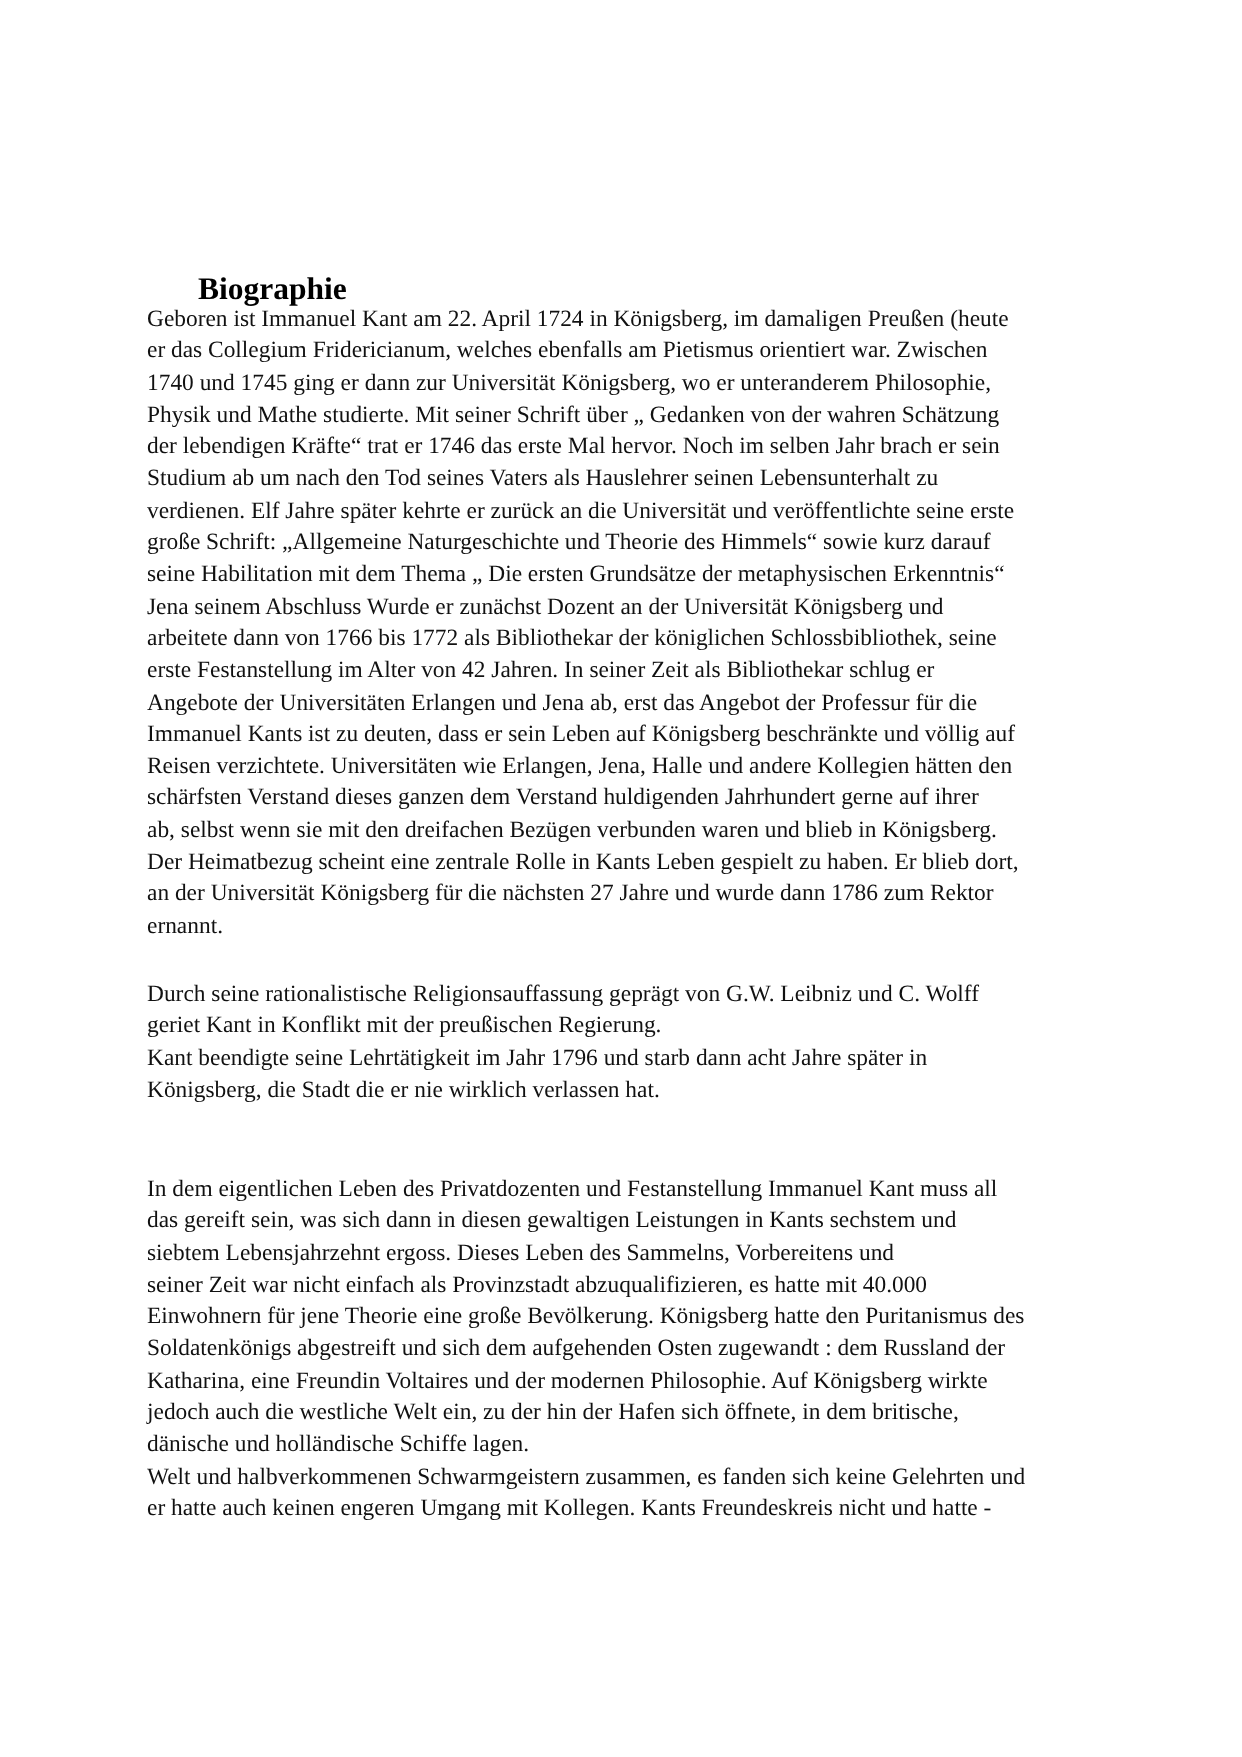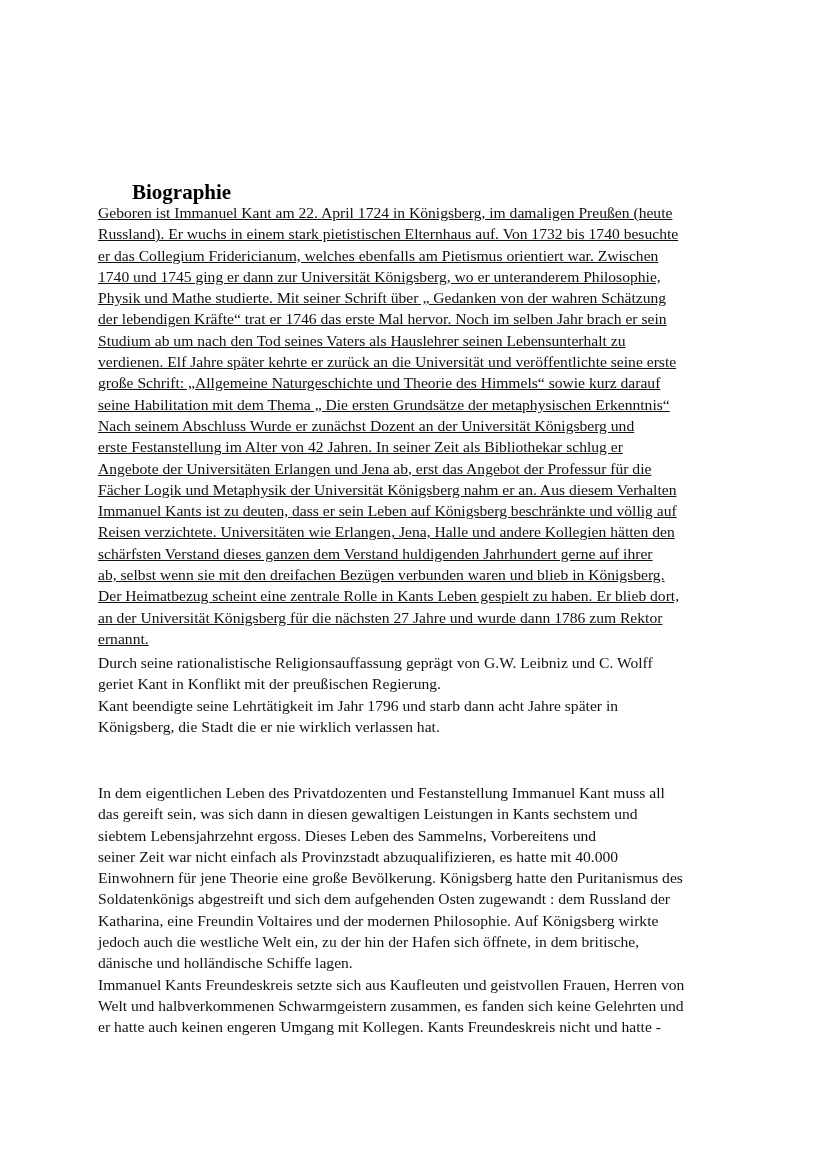--- a/index.html
+++ b/index.html
@@ -10,45 +10,44 @@
     font-family: "Liberation Serif", serif; font-weight: bold; font-size: 21px;
     text-decoration-thickness: 2px; text-underline-offset: 3px;
     color: #000; margin: 18px;
   }
   .para {
     position: absolute; left: 0; width: 640px;
     font-family: "Liberation Serif", serif; font-size: 15.6px; line-height: 21.3px;
     color: #111; margin: 0;
   }
   .line { display: block; white-space: nowrap; }
-  #p1 { top: 202px; text-decoration: underline; }
+  #p1 { top: 202px; }
   #p2 { top: 652px; }
   #p3 { top: 782px; }
 </style>
 </head>
 <body>
 
 <div class="page">
   <h1 class="heading">Biographie</h1>
 
   <p class="para" id="p1">
       <span class="line">Geboren ist Immanuel Kant am 22. April 1724 in Königsberg, im damaligen Preußen (heute</span>
-      <span class="line">Russland). Er wuchs in einem stark pietistischen Elternhaus auf. Von 1732 bis 1740 besuchte</span>
       <span class="line">er das Collegium Fridericianum, welches ebenfalls am Pietismus orientiert war. Zwischen</span>
       <span class="line">1740 und 1745 ging er dann zur Universität Königsberg, wo er unteranderem Philosophie,</span>
       <span class="line">Physik und Mathe studierte. Mit seiner Schrift über „ Gedanken von der wahren Schätzung</span>
       <span class="line">der lebendigen Kräfte“ trat er 1746 das erste Mal hervor. Noch im selben Jahr brach er sein</span>
       <span class="line">Studium ab um nach den Tod seines Vaters als Hauslehrer seinen Lebensunterhalt zu</span>
       <span class="line">verdienen. Elf Jahre später kehrte er zurück an die Universität und veröffentlichte seine erste</span>
       <span class="line">große Schrift: „Allgemeine Naturgeschichte und Theorie des Himmels“ sowie kurz darauf</span>
       <span class="line">seine Habilitation mit dem Thema „ Die ersten Grundsätze der metaphysischen Erkenntnis“</span>
-      <span class="line">Nach seinem Abschluss Wurde er zunächst Dozent an der Universität Königsberg und</span>
+      <span class="line">Jena seinem Abschluss Wurde er zunächst Dozent an der Universität Königsberg und</span>
+      <span class="line">arbeitete dann von 1766 bis 1772 als Bibliothekar der königlichen Schlossbibliothek, seine</span>
       <span class="line">erste Festanstellung im Alter von 42 Jahren. In seiner Zeit als Bibliothekar schlug er</span>
       <span class="line">Angebote der Universitäten Erlangen und Jena ab, erst das Angebot der Professur für die</span>
-      <span class="line">Fächer Logik und Metaphysik der Universität Königsberg nahm er an. Aus diesem Verhalten</span>
       <span class="line">Immanuel Kants ist zu deuten, dass er sein Leben auf Königsberg beschränkte und völlig auf</span>
       <span class="line">Reisen verzichtete. Universitäten wie Erlangen, Jena, Halle und andere Kollegien hätten den</span>
       <span class="line">schärfsten Verstand dieses ganzen dem Verstand huldigenden Jahrhundert gerne auf ihrer</span>
       <span class="line">ab, selbst wenn sie mit den dreifachen Bezügen verbunden waren und blieb in Königsberg.</span>
       <span class="line">Der Heimatbezug scheint eine zentrale Rolle in Kants Leben gespielt zu haben. Er blieb dort,</span>
       <span class="line">an der Universität Königsberg für die nächsten 27 Jahre und wurde dann 1786 zum Rektor</span>
       <span class="line">ernannt.</span>
     </p>
   <p class="para" id="p2">
       <span class="line">Durch seine rationalistische Religionsauffassung geprägt von  G.W. Leibniz und C. Wolff</span>
@@ -59,17 +58,16 @@
   <p class="para" id="p3">
       <span class="line">In dem eigentlichen Leben des Privatdozenten und Festanstellung Immanuel Kant muss all</span>
       <span class="line">das gereift sein, was sich dann in diesen gewaltigen Leistungen in Kants sechstem und</span>
       <span class="line">siebtem Lebensjahrzehnt ergoss. Dieses Leben des Sammelns, Vorbereitens und</span>
       <span class="line">seiner Zeit war nicht einfach als Provinzstadt abzuqualifizieren, es hatte mit 40.000</span>
       <span class="line">Einwohnern für jene Theorie eine große Bevölkerung. Königsberg hatte den Puritanismus des</span>
       <span class="line">Soldatenkönigs abgestreift und sich dem aufgehenden Osten zugewandt : dem Russland der</span>
       <span class="line">Katharina, eine Freundin Voltaires und der modernen Philosophie. Auf Königsberg wirkte</span>
       <span class="line">jedoch auch die westliche Welt ein, zu der hin der Hafen sich öffnete, in dem britische,</span>
       <span class="line">dänische und holländische Schiffe lagen.</span>
-      <span class="line">Immanuel Kants Freundeskreis setzte sich aus Kaufleuten und geistvollen Frauen, Herren von</span>
       <span class="line">Welt und halbverkommenen Schwarmgeistern zusammen, es fanden sich keine Gelehrten und</span>
       <span class="line">er hatte auch keinen engeren Umgang mit Kollegen. Kants Freundeskreis nicht und hatte -</span>
     </p>
 </div>
 
 </body></html>

